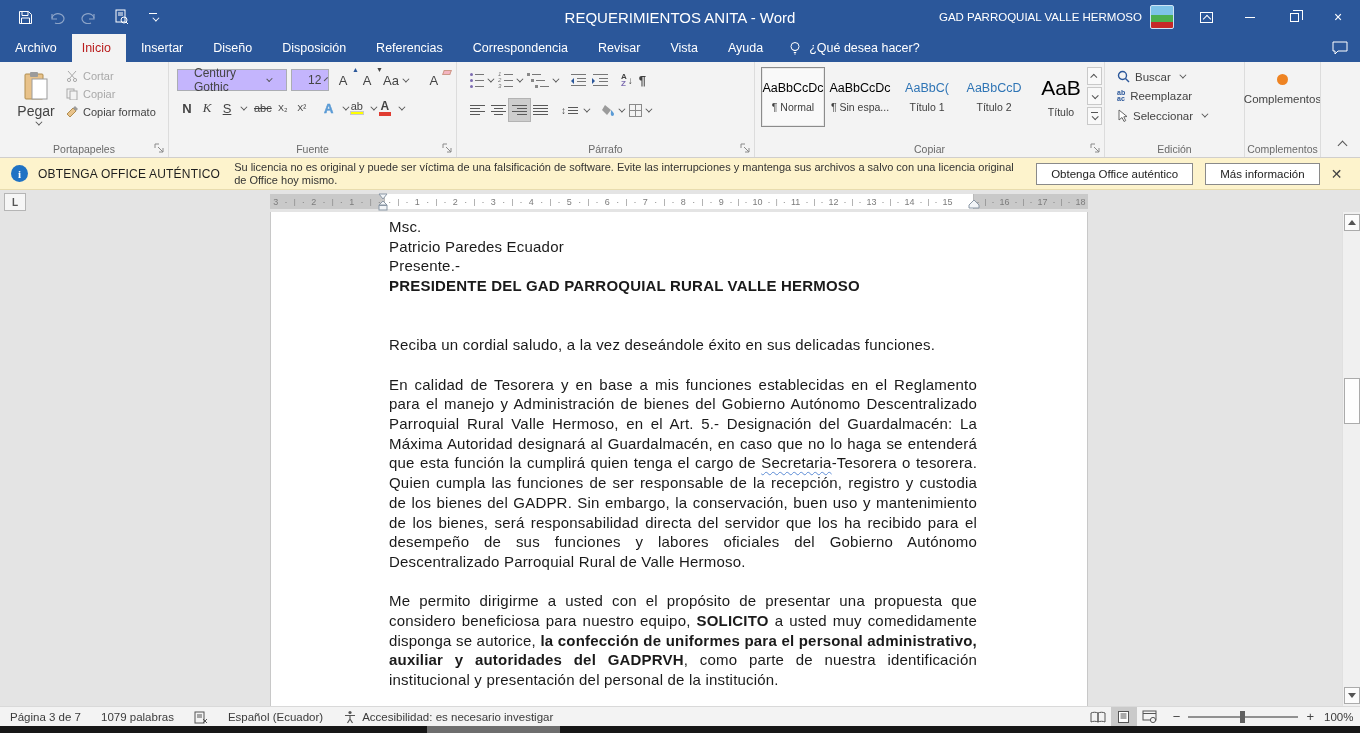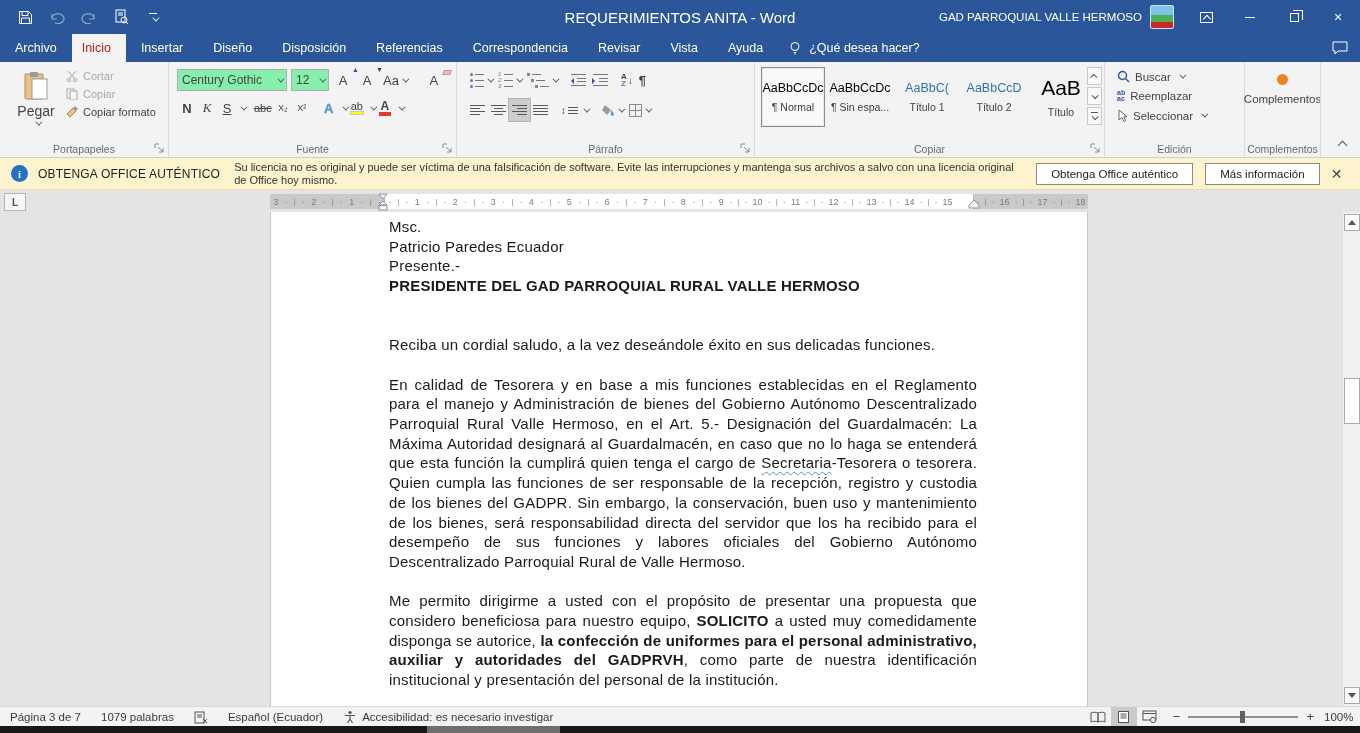--- a/index.html
+++ b/index.html
@@ -47,21 +47,21 @@
   #g-clipboard { width:168px; display:flex; }
   .paste-btn { width:56px; margin:4px 2px 18px 8px; display:flex; flex-direction:column; align-items:center; justify-content:flex-start; font-size:14px; gap:2px; padding-top:5px; }
   .clip-ic { width:26px; height:30px; }
   .clip-small { display:flex; flex-direction:column; justify-content:flex-start; padding-top:8px; gap:6px; font-size:11px; }
   .mini-btn { display:flex; align-items:center; gap:5px; white-space:nowrap; }
   .mini-btn.dim { color:#a9a9a9; }
 
   
   #g-font { width:288px; }
   .font-row1 { display:flex; align-items:center; padding:7px 0 0 8px; gap:4px; }
-  .selbox { height:22px; background:#86efac; border:1px solid #abadb3; display:flex; align-items:center; font-size:12px; padding:0 4px; justify-content:space-between; }
+  .selbox { height:22px; background:#c4b5fd; border:1px solid #abadb3; display:flex; align-items:center; font-size:12px; padding:0 16px; justify-content:space-between; }
   .fam { width:110px; } .siz { width:38px; }
   .fbtn { height:22px; min-width:20px; display:flex; align-items:center; justify-content:center; font-size:13px; padding:0 2px; }
   .font-row2 { display:flex; align-items:center; padding:6px 0 0 8px; }
   .bld { font-weight:bold; } .itl { font-style:italic; font-family:"Liberation Serif",serif; }
   .und { text-decoration:underline; } .stk { text-decoration:line-through; font-size:11px; }
   .sup-s { font-size:9px; margin-left:-1px; }
   .fx-a { color:#5b9bd5; -webkit-text-stroke:.5px #5b9bd5; font-weight:bold; }
   .mark-ab { display:inline-flex; flex-direction:column; align-items:center; line-height:10px; font-size:11px; }
   .mark-ab .bar { width:14px; height:4px; background:#ffff00; border:1px solid #c9c9c9; }
   .colr-a { display:inline-flex; flex-direction:column; align-items:center; line-height:11px; font-size:12px; font-weight:bold; }

